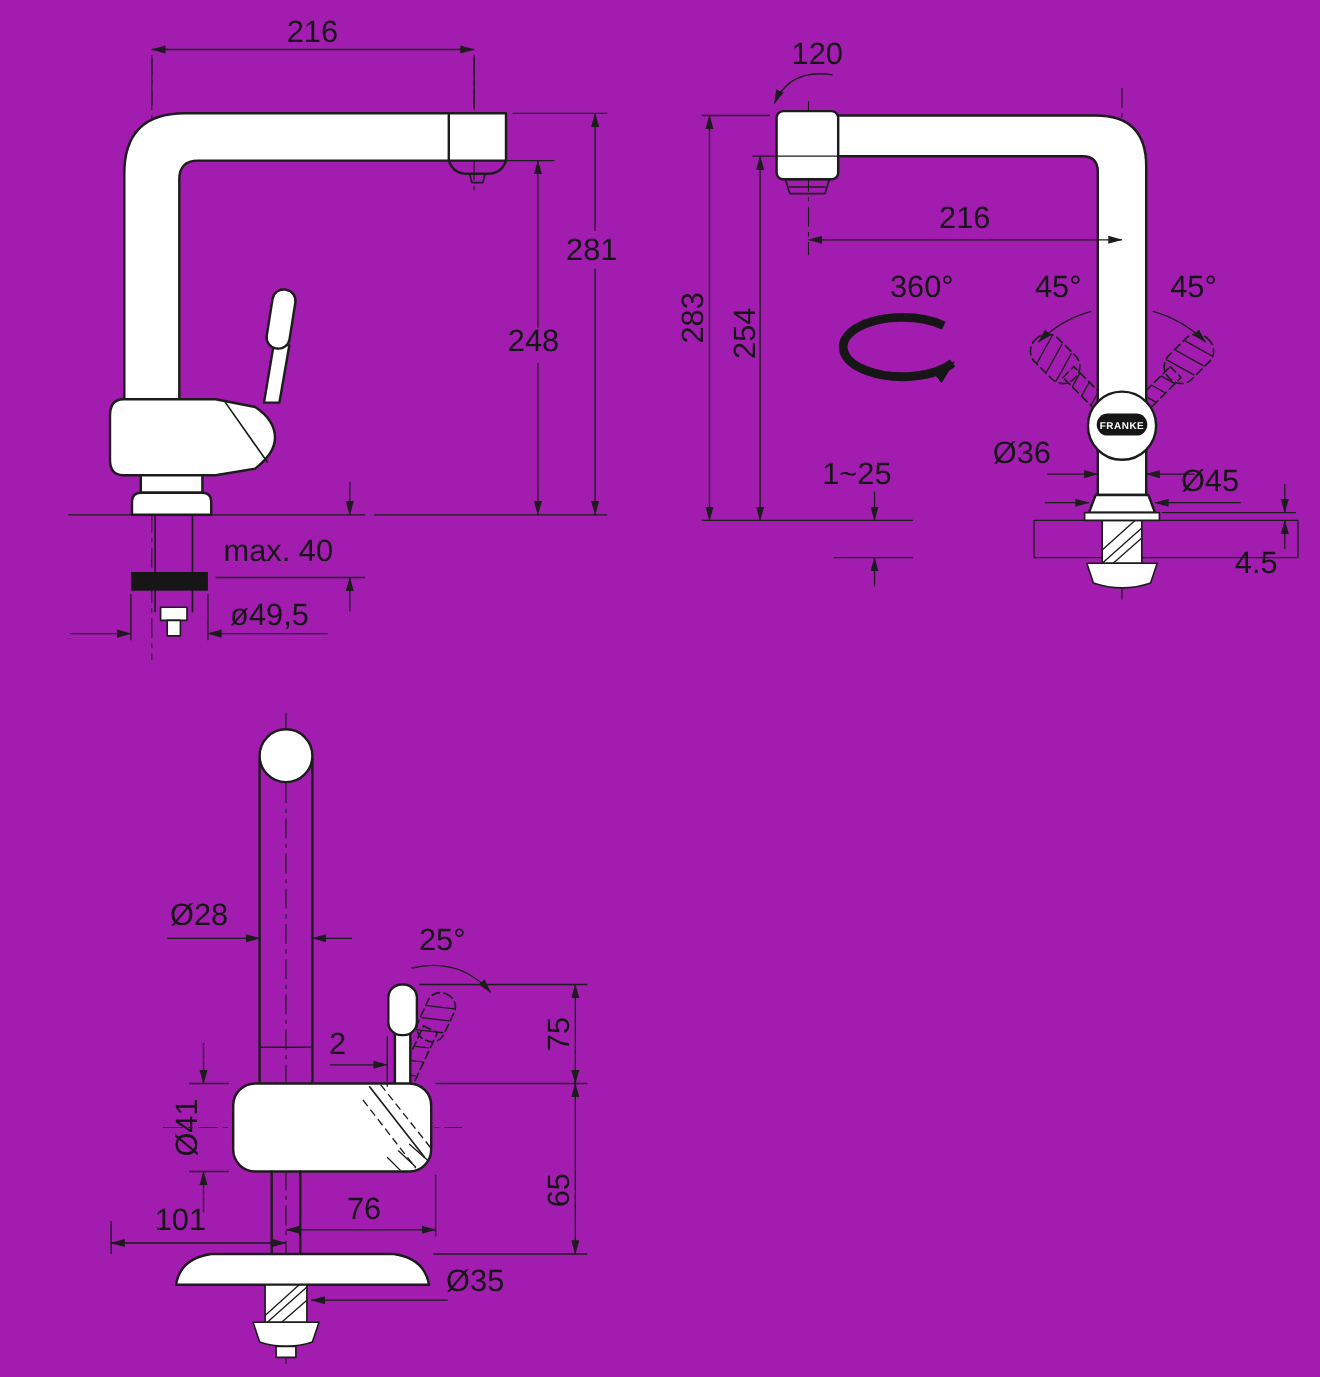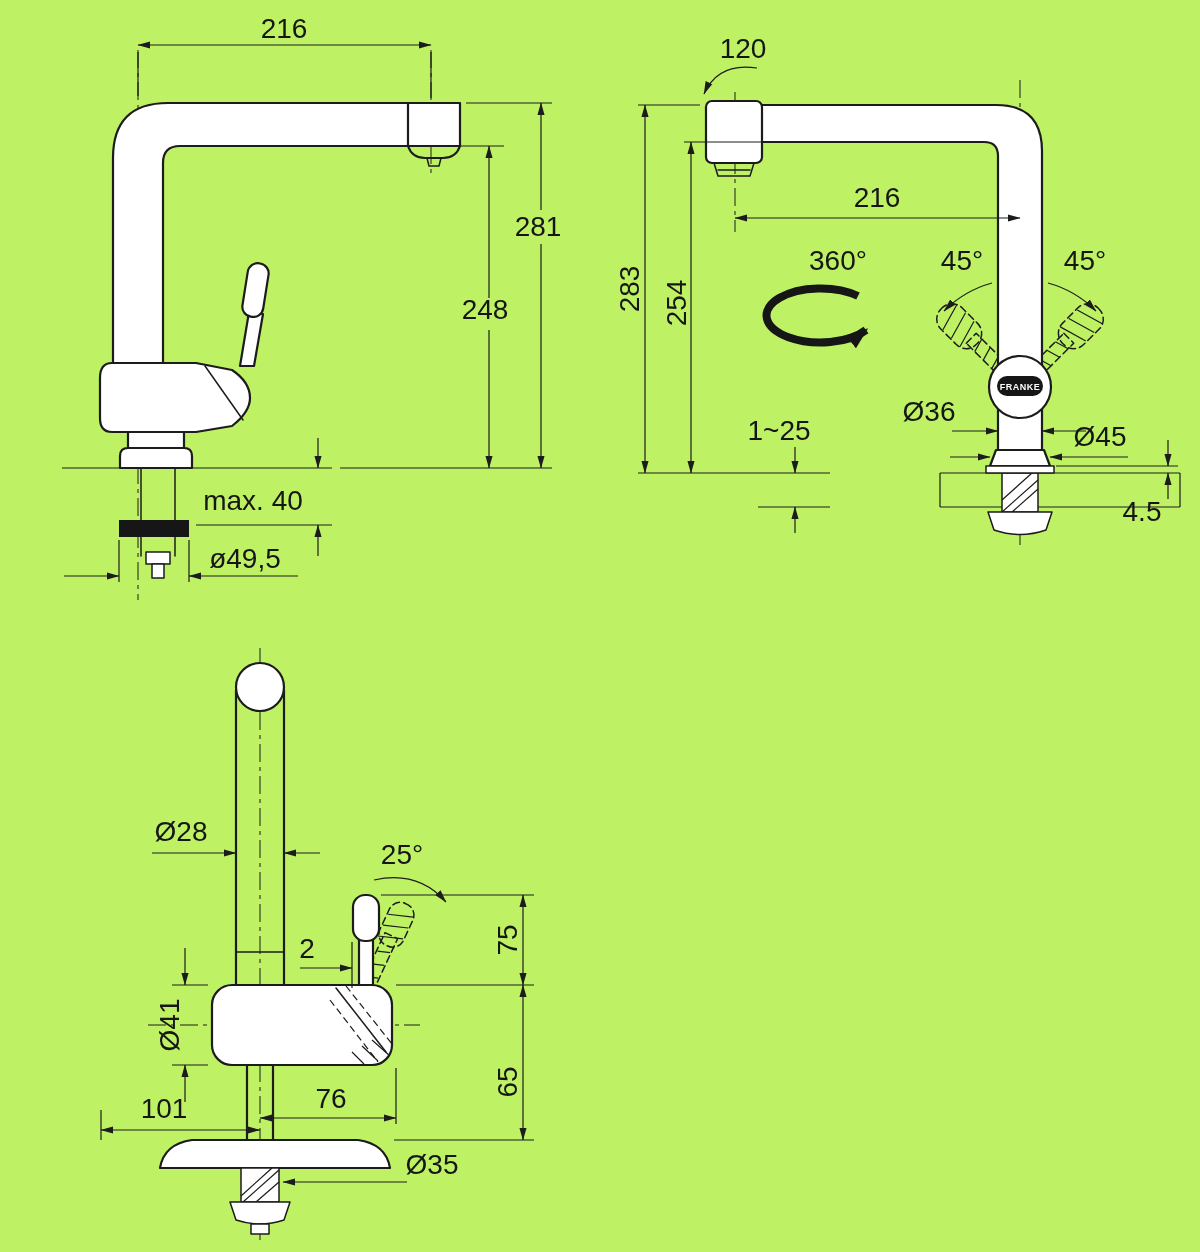--- a/index.html
+++ b/index.html
@@ -1,16 +1,16 @@
 <!DOCTYPE html>
 <html><head>
 <meta charset="utf-8">
 <style>
   html,body{margin:0;padding:0;background:#fff;}
-  #page{position:relative;width:1200px;height:1252px;background:#bef264;overflow:hidden;text-align:right;}
+  #page{position:relative;width:1200px;height:1252px;background:#a21caf;overflow:hidden;text-align:right;}
   svg text{font-family:"Liberation Sans", sans-serif;font-size:28px;fill:#161616;}
   svg text.badge-text{font-size:9px;font-weight:bold;fill:#fff;letter-spacing:.5px;}
   .obj{fill:none;stroke:#1c1c1c;stroke-width:2.2;stroke-linejoin:round;stroke-linecap:round;}
   .fw{fill:#fff;}
   .thin{stroke-width:1.5;}
   .dim{fill:none;stroke:#1c1c1c;stroke-width:1.2;}
   .cl{fill:none;stroke:#1c1c1c;stroke-width:1;stroke-dasharray:18 5 4 5;}
   .dash{stroke-dasharray:7 4;}
   .blk{fill:#161616;stroke:none;}
   .swirl{fill:none;stroke:#161616;stroke-width:8;}

